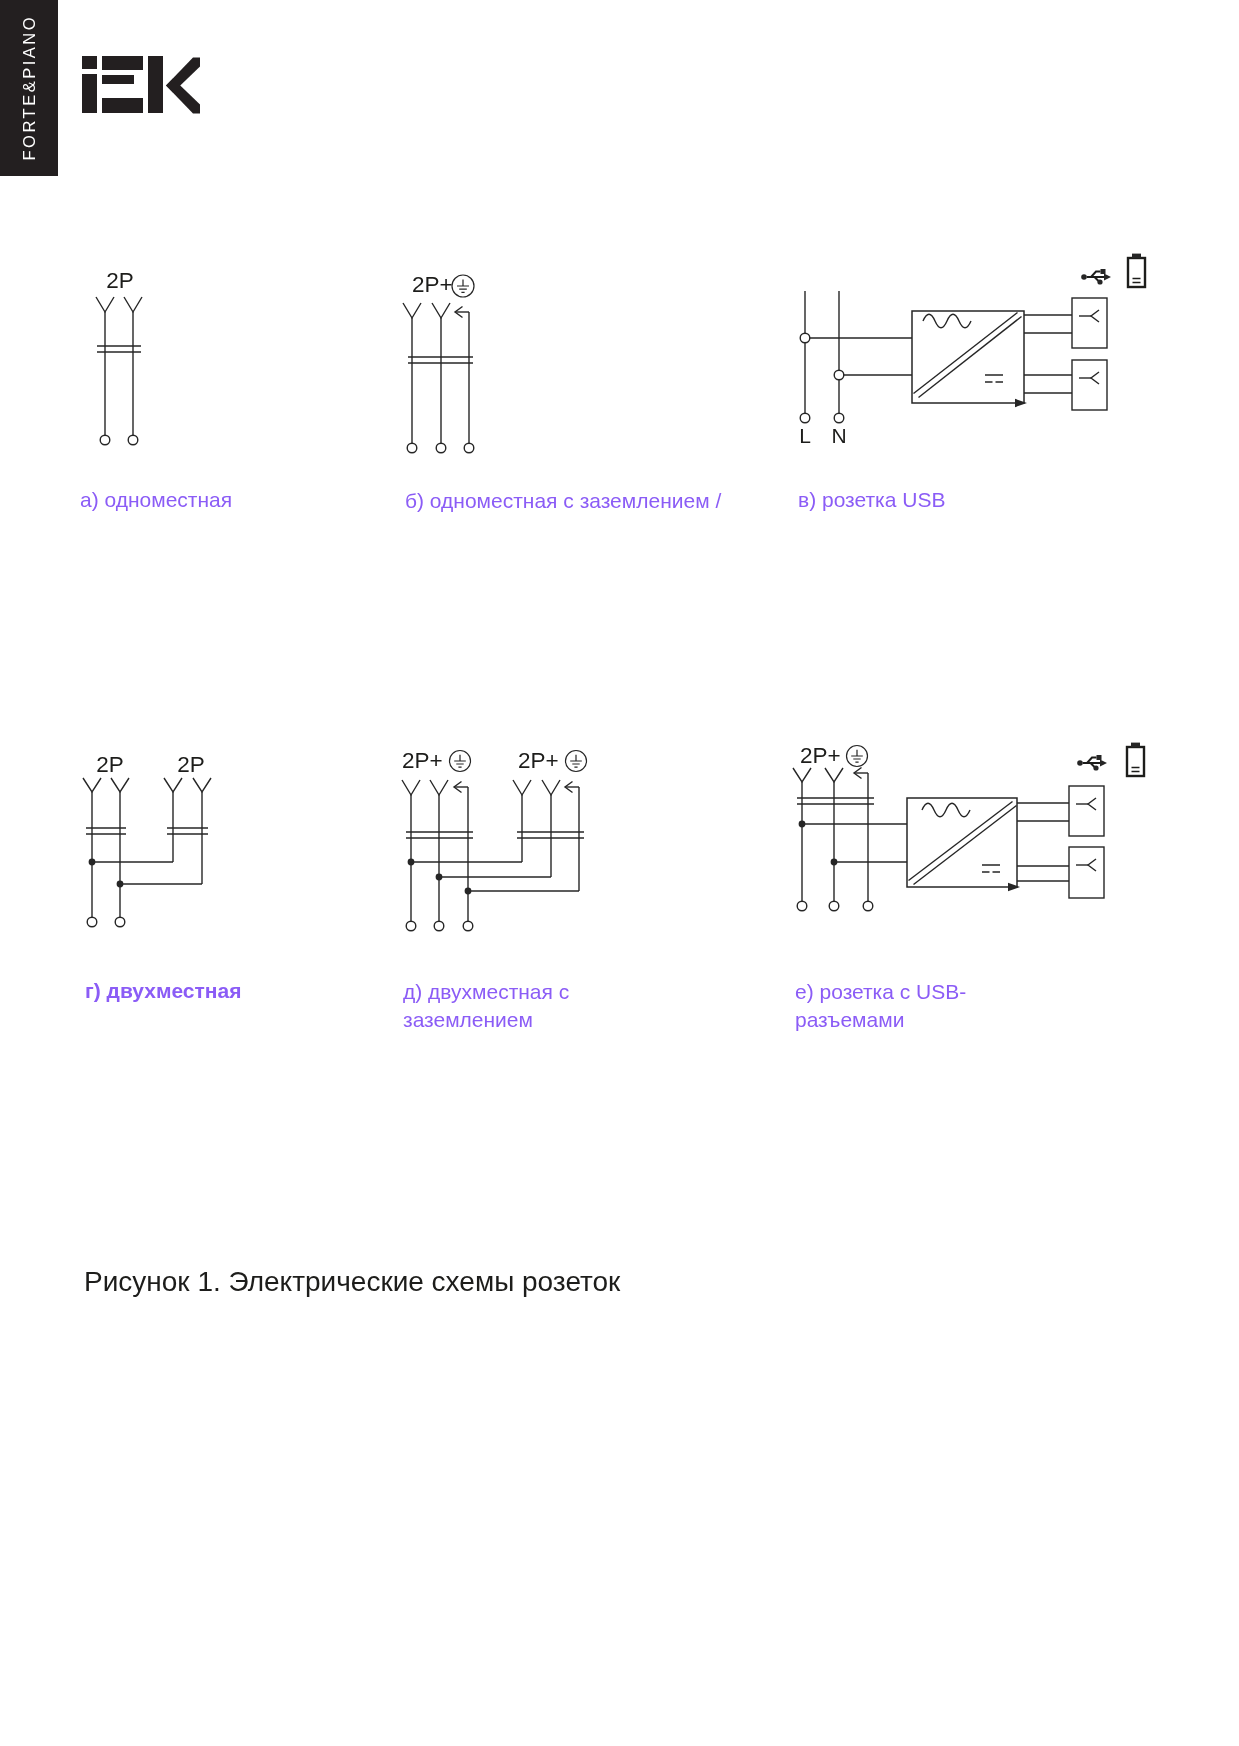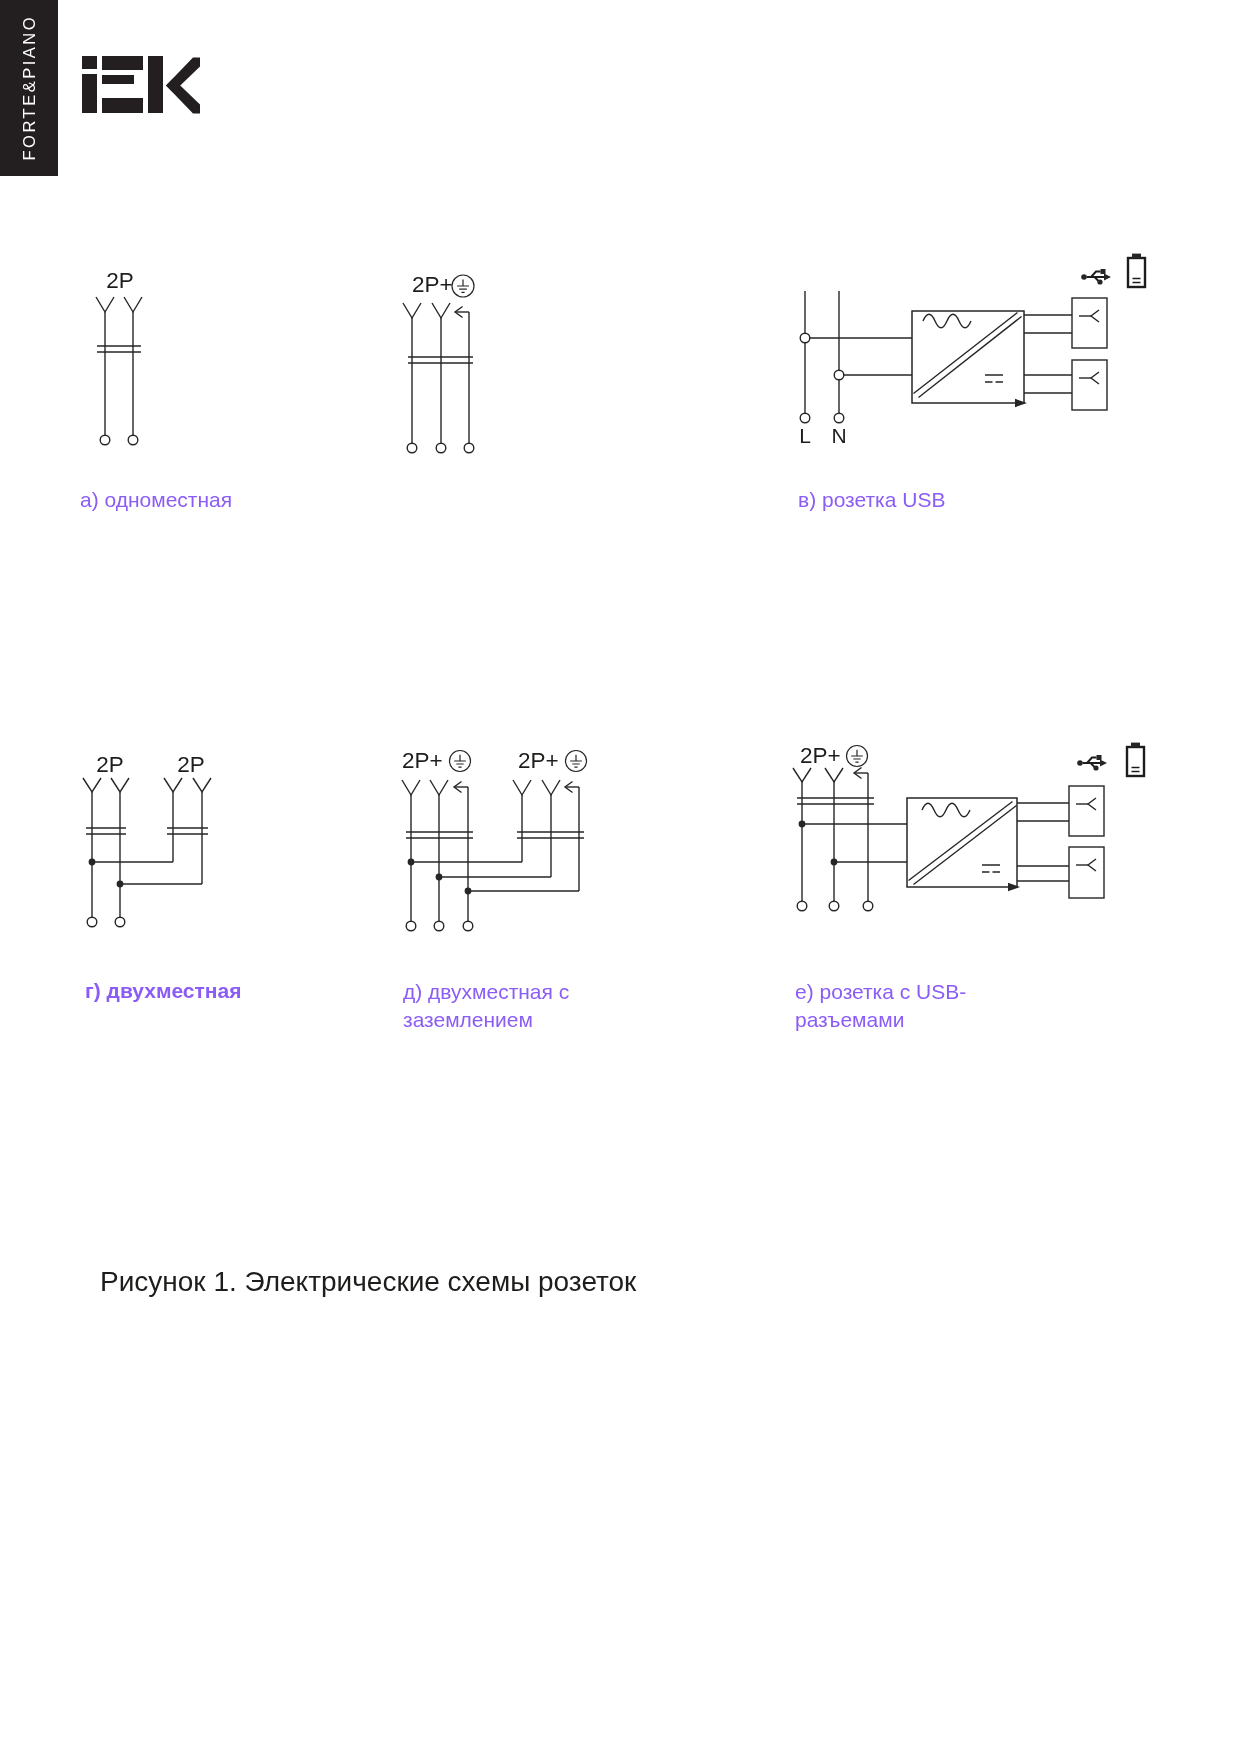--- a/index.html
+++ b/index.html
@@ -21,21 +21,21 @@
   .t22 { font-size:22.5px; }
   .t21 { font-size:21px; }
   .ln   { fill:none; stroke:#262626; stroke-width:1.4; stroke-linecap:butt; stroke-linejoin:miter; }
   .thn  { fill:none; stroke:#262626; stroke-width:1.2; }
   .box  { fill:none; stroke:#262626; stroke-width:1.5; }
   .term { fill:#ffffff; stroke:#262626; stroke-width:1.4; }
   .dot  { fill:#262626; stroke:none; }
   .solid{ fill:#262626; stroke:none; }
   .batt { fill:none; stroke:#1d1d1b; stroke-width:2.4; }
   .cap { position:absolute; font-size:21px; line-height:28px; color:#8b5cf6; white-space:nowrap; }
-  .fig-cap { position:absolute; left:100px; top:1266px; font-size:28px; color:#1d1d1b; white-space:nowrap; }
+  .fig-cap { position:absolute; left:84px; top:1266px; font-size:28px; color:#1d1d1b; white-space:nowrap; }
 </style>
 </head>
 <body>
 
 <div class="page">
 
   <div class="brand-bar">
     <span class="brand-bar-text">FORTE&amp;PIANO</span>
   </div>
 
@@ -261,20 +261,21 @@
     <g>
       <rect class="batt" x="337" y="7" width="17" height="29"></rect>
       <rect class="solid" x="341" y="2.6" width="9" height="4.4"></rect>
       <path d="M341.5,27.5 H349.5 M341.5,31.5 H349.5" stroke="#1d1d1b" stroke-width="1.7" fill="none"></path>
     </g>
   </svg>
 
   <div class="cap" style="left:80px; top:486px;">а) одноместная</div>
 
   <div class="cap" style="left:405px; top:487px;">
+    <div>б) одноместная с заземлением /</div>
   </div>
 
   <div class="cap" style="left:798px; top:486px;">в) розетка USB</div>
 
   <div class="cap" style="left:85px; top:977px;font-weight:bold;">г) двухместная</div>
 
   <div class="cap" style="left:403px; top:978px;">
     <div>д) двухместная с</div>
     <div>заземлением</div>
   </div>

